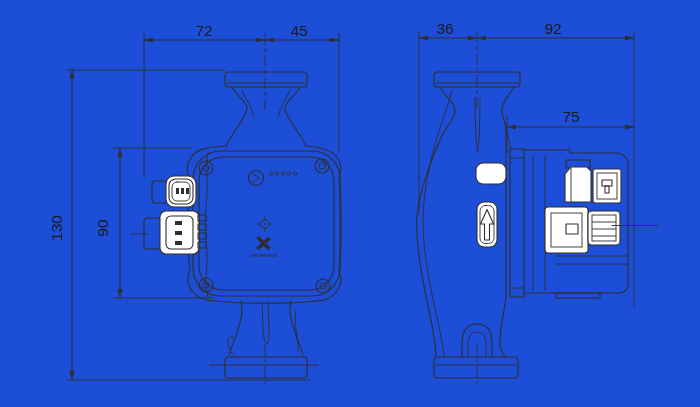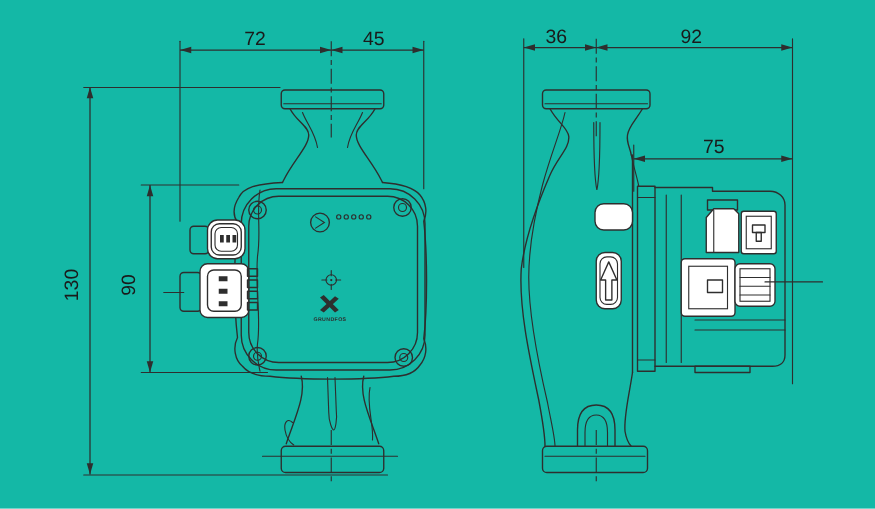--- a/index.html
+++ b/index.html
@@ -1,16 +1,16 @@
 <!DOCTYPE html>
 <html><head>
 <meta charset="utf-8">
 <style>
   html,body{margin:0;padding:0;background:#ffffff;}
-  .canvas{position:relative;width:700px;height:407px;background:#14b8a6;overflow:hidden;
+  .canvas{position:relative;width:700px;height:407px;background:#1d4ed8;overflow:hidden;
           font-family:"Liberation Sans", sans-serif;}
   svg{display:block}
   .outline{fill:none;stroke:#2e2e2e;stroke-width:1.1;stroke-linecap:round;stroke-linejoin:round;}
   .thin{fill:none;stroke:#2e2e2e;stroke-width:0.9;stroke-linecap:round;}
   .dim{fill:none;stroke:#2e2e2e;stroke-width:1;}
   .cl{fill:none;stroke:#2e2e2e;stroke-width:0.9;stroke-dasharray:12 3 4 3;}
   .arrow{fill:#2e2e2e;stroke:none;}
   .white{fill:#ffffff;stroke:#2e2e2e;stroke-width:1.1;stroke-linejoin:round;}
   .dimtext{fill:#1a1a1a;font-size:15.5px;font-family:"Liberation Sans",sans-serif;}
   .logotext{fill:#2e2e2e;font-size:4.2px;font-weight:bold;letter-spacing:0.3px;

